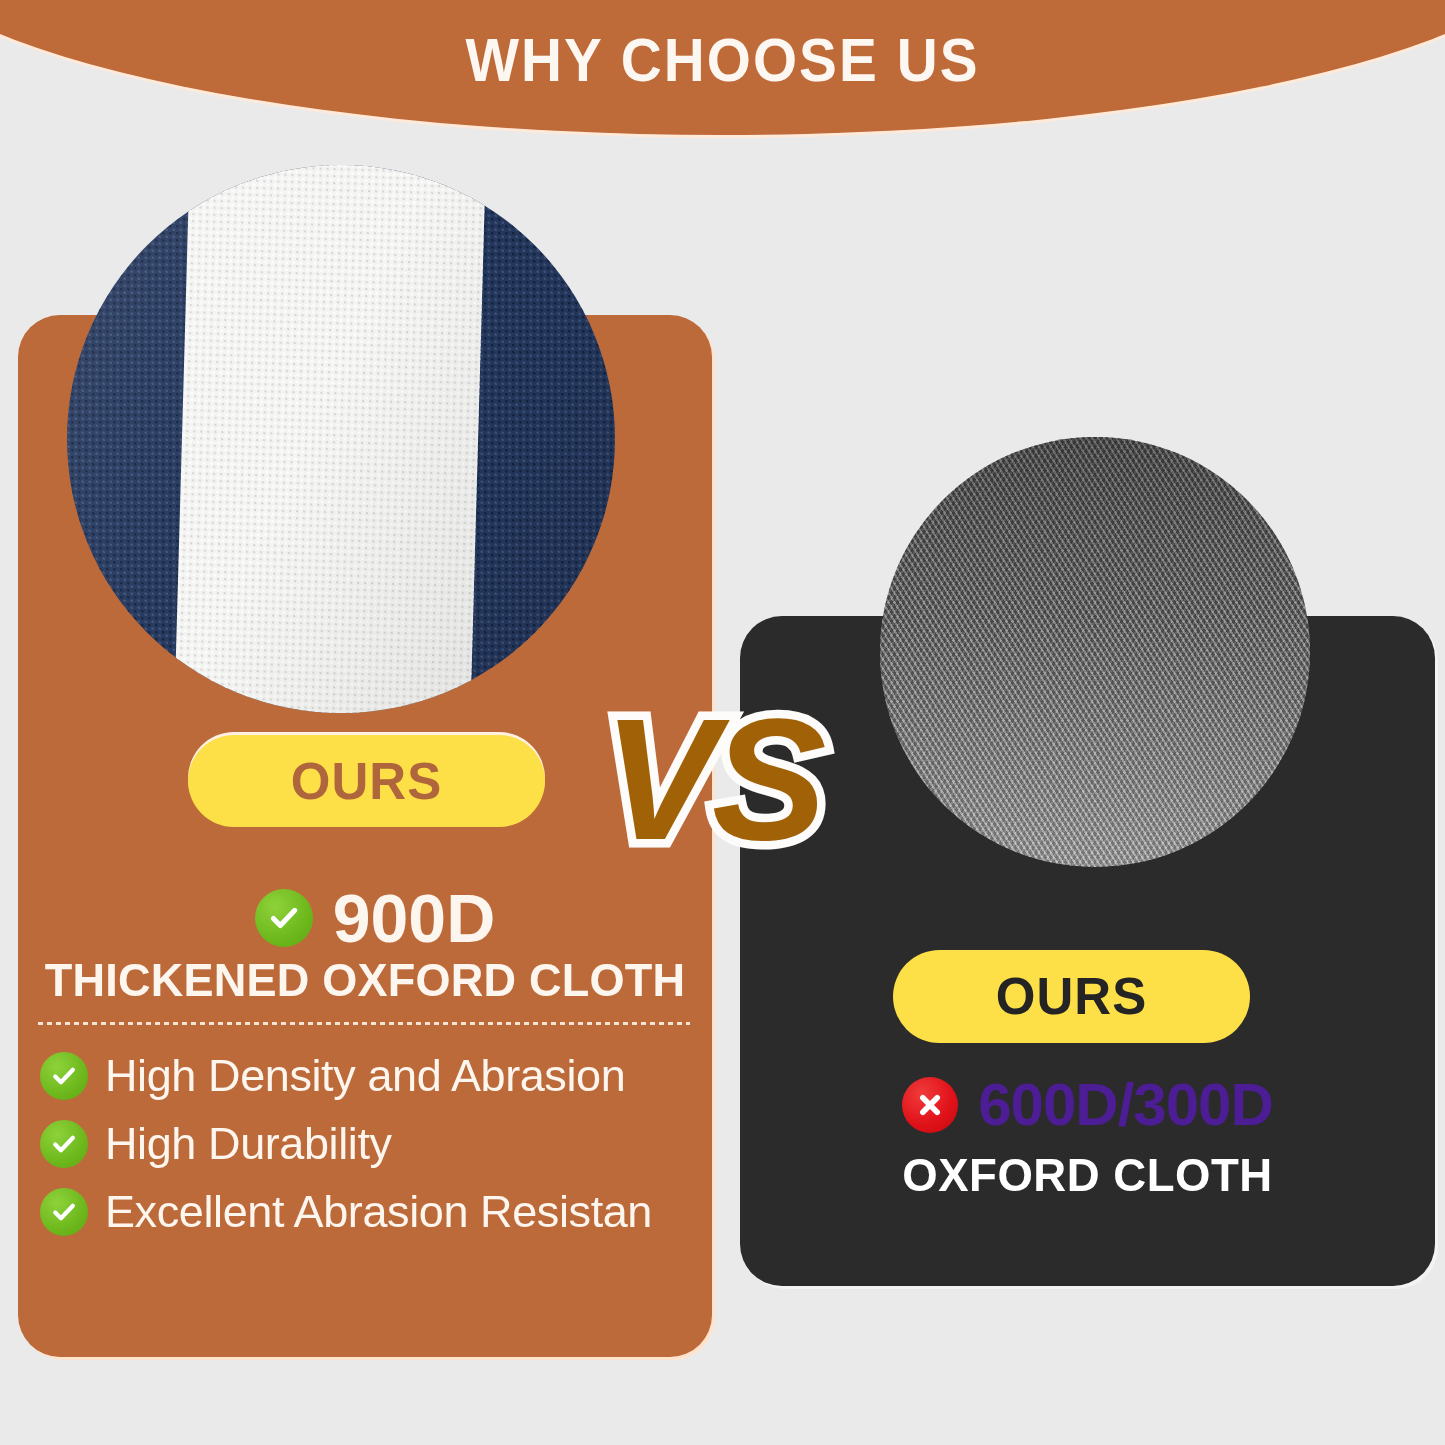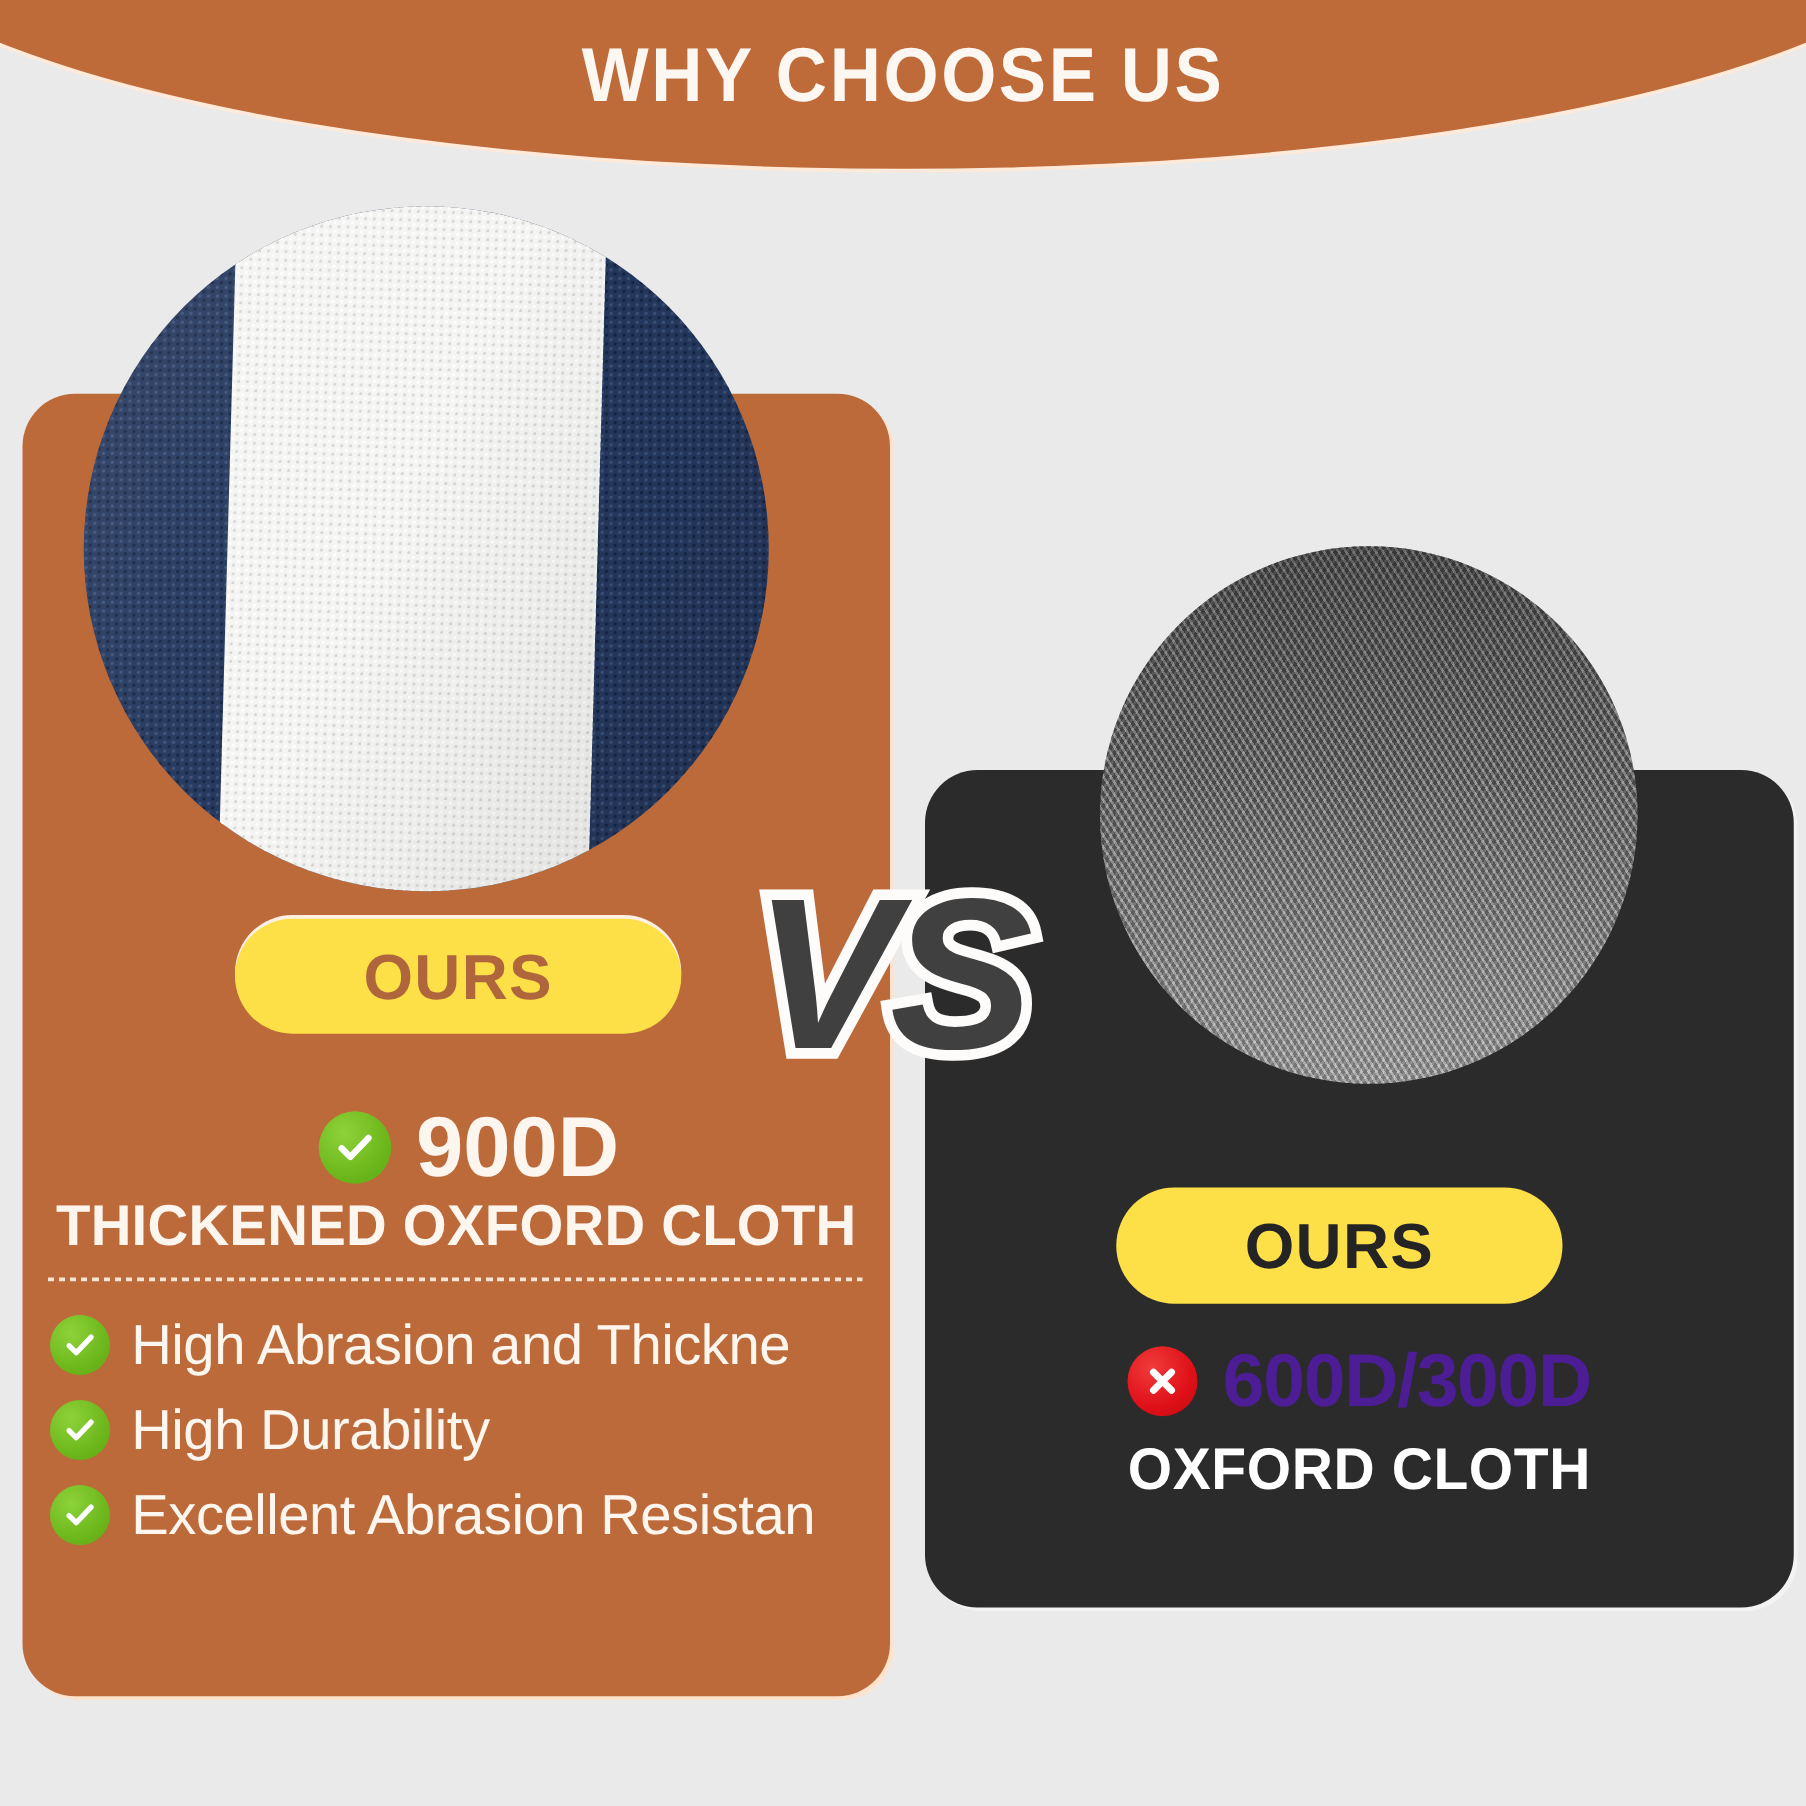--- a/index.html
+++ b/index.html
@@ -180,21 +180,21 @@
 
   
   .vs {
     position: absolute;
     left: 603px;
     top: 693px;
     font-size: 172px;
     font-weight: bold;
     font-style: italic;
     letter-spacing: -6px;
-    color: #404040;
+    color: #a16207;
     -webkit-text-stroke: 17px #fdfcfa;
     paint-order: stroke fill;
     line-height: 1;
     z-index: 30;
     font-family: "Liberation Sans", sans-serif;
     text-align: center;
   }
 
   
   .spec-row {
@@ -354,21 +354,21 @@
   <div class="divider"></div>
 
   <div class="bullets">
 
     <div class="bullet">
       <span class="icon-check ic-sm">
         <svg width="28" height="28" viewBox="0 0 24 24" aria-hidden="true">
           <path d="M4.5 12.4 L9.4 17.3 L19.6 6.6" fill="none" stroke="#ffffff" stroke-width="3.6" stroke-linecap="round" stroke-linejoin="round"></path>
         </svg>
       </span>
-      <span class="bullet-text">High Abrasion and Thickne</span>
+      <span class="bullet-text">High Density and Abrasion</span>
     </div>
 
     <div class="bullet">
       <span class="icon-check ic-sm">
         <svg width="28" height="28" viewBox="0 0 24 24" aria-hidden="true">
           <path d="M4.5 12.4 L9.4 17.3 L19.6 6.6" fill="none" stroke="#ffffff" stroke-width="3.6" stroke-linecap="round" stroke-linejoin="round"></path>
         </svg>
       </span>
       <span class="bullet-text">High Durability</span>
     </div>

